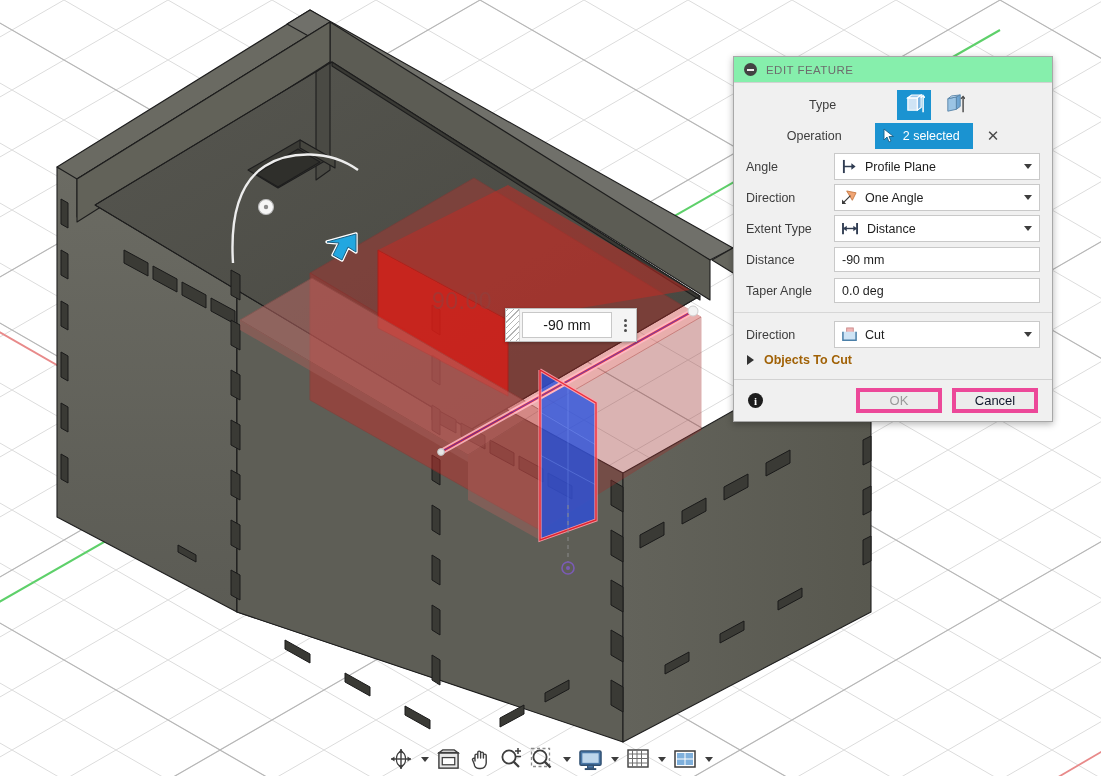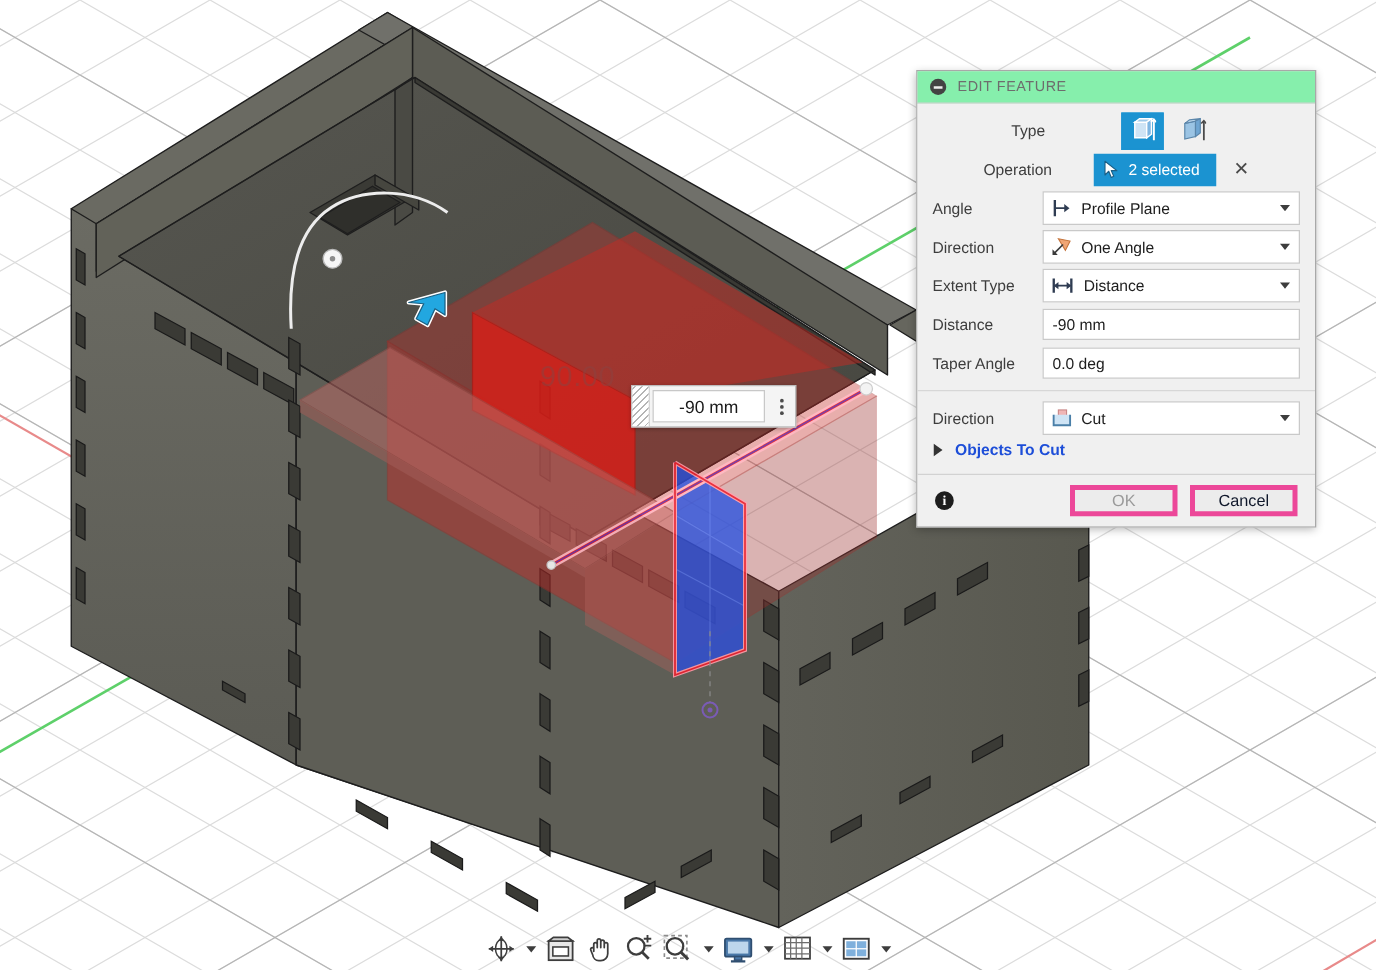--- a/index.html
+++ b/index.html
@@ -239,21 +239,21 @@
     gap: 10px;
     padding: 3px 12px 8px 13px;
     cursor: pointer;
   }
   .tri {
     width: 0; height: 0;
     border-top: 5px solid transparent;
     border-bottom: 5px solid transparent;
     border-left: 7px solid #333;
   }
-  .collapser .ctext { font-size: 12.5px; font-weight: bold; color: #1d4ed8; }
+  .collapser .ctext { font-size: 12.5px; font-weight: bold; color: #a16207; }
 
   .dlg-footer {
     height: 41px;
     display: flex;
     align-items: center;
     padding: 0 14px;
     background: #f0f0f0;
     border-top: 1px solid #d2d2d2;
   }
   .info-icon {

